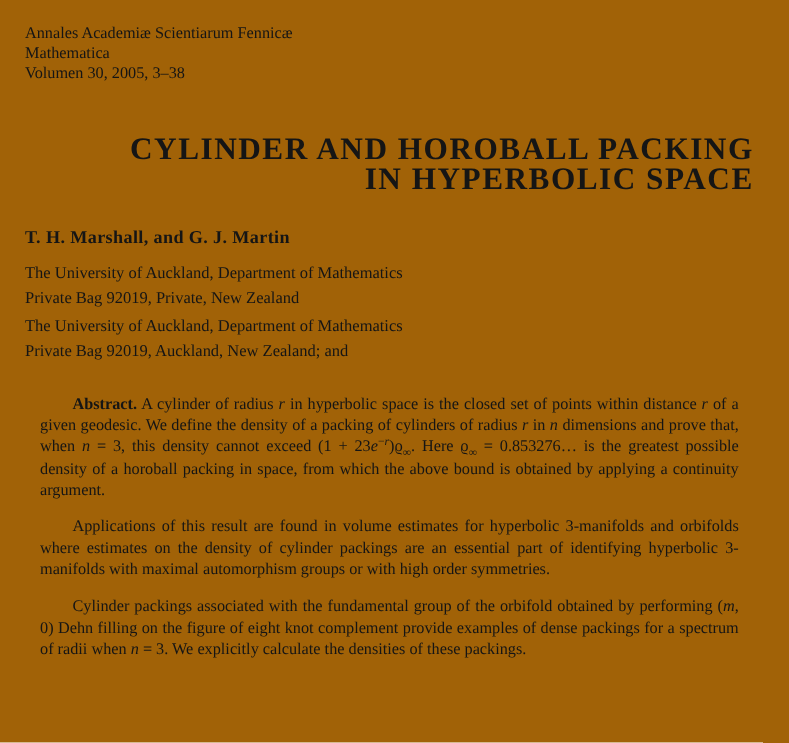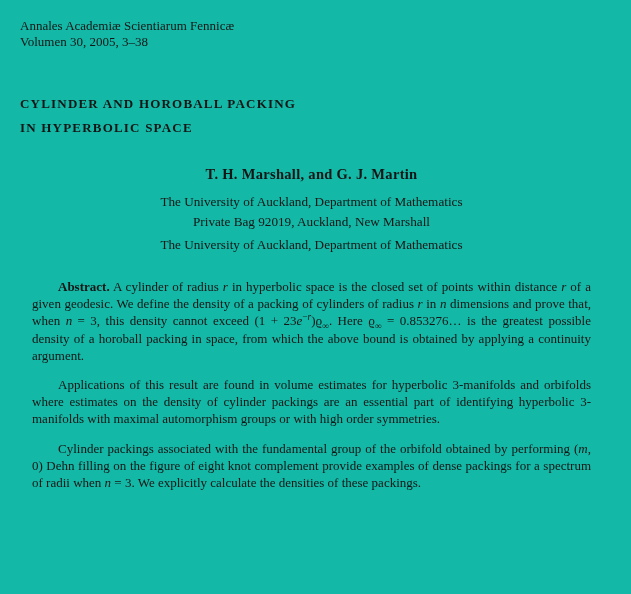--- a/index.html
+++ b/index.html
@@ -2,84 +2,86 @@
 <html><head>
 <meta charset="utf-8">
 <style>
   html, body { margin: 0; padding: 0; background: #ffffff; }
   .page {
     position: relative;
     width: 631px;
     height: 594px;
     box-sizing: border-box;
     padding: 18px 28px 0 20px;
-    background: #14b8a6;
+    background: #a16207;
     color: #151515;
     font-family: "Liberation Serif", "DejaVu Serif", serif;
     overflow: hidden;
   }
   .journal-header div {
     font-size: 13px;
     line-height: 16px;
   }
   .paper-title {
     margin-top: 42px;
-    text-align: left;
+    text-align: right;
     font-weight: bold;
-    font-size: 13px;
+    font-size: 25px;
     line-height: 24px;
     letter-spacing: 1.2px;
   }
   .paper-title .title-line { display: block; }
   .authors {
     margin-top: 26px;
-    text-align: center;
+    text-align: left;
     font-weight: bold;
     font-size: 14.5px;
     line-height: 17px;
     letter-spacing: 0.3px;
   }
-  .affiliation { text-align: center; font-size: 13.2px; line-height: 20px; }
+  .affiliation { font-size: 13.2px; line-height: 20px; }
   .affiliation-1 { margin-top: 9px; }
   .affiliation-2 { margin-top: 3px; }
   .abstract {
     margin-top: 23px;
     font-size: 13px;
     line-height: 17.2px;
     text-align: justify;
   }
   .abstract p { margin: 12px; text-indent: 26px; }
   .abstract b { font-weight: bold; }
   .abstract i { font-style: italic; }
   sup, sub { font-size: 0.72em; line-height: 0; }
 </style>
 </head>
 <body>
 
 <div class="page">
 
   <header class="journal-header">
     <div>Annales Academiæ Scientiarum Fennicæ</div>
+    <div>Mathematica</div>
     <div>Volumen 30, 2005, 3–38</div>
   </header>
 
   <h1 class="paper-title">
     <span class="title-line">CYLINDER AND HOROBALL PACKING</span>
     <span class="title-line">IN HYPERBOLIC SPACE</span>
   </h1>
 
   <div class="authors">T. H. Marshall, and G. J. Martin</div>
 
   <div class="affiliation affiliation-1">
     <div>The University of Auckland, Department of Mathematics</div>
-    <div>Private Bag 92019, Auckland, New Marshall</div>
+    <div>Private Bag 92019, Private, New Zealand</div>
   </div>
 
   <div class="affiliation affiliation-2">
     <div>The University of Auckland, Department of Mathematics</div>
+    <div>Private Bag 92019, Auckland, New Zealand; and</div>
   </div>
 
   <div class="abstract">
     <p><b>Abstract.</b> A cylinder of radius <i>r</i> in hyperbolic space is the closed set of points within distance <i>r</i> of a given geodesic. We define the density of a packing of cylinders of radius <i>r</i> in <i>n</i> dimensions and prove that, when <i>n</i> = 3, this density cannot exceed (1 + 23<i>e</i><sup>−<i>r</i></sup>)ϱ<sub>∞</sub>. Here ϱ<sub>∞</sub> = 0.853276… is the greatest possible density of a horoball packing in space, from which the above bound is obtained by applying a continuity argument.</p>
     <p>Applications of this result are found in volume estimates for hyperbolic 3-manifolds and orbifolds where estimates on the density of cylinder packings are an essential part of identifying hyperbolic 3-manifolds with maximal automorphism groups or with high order symmetries.</p>
     <p>Cylinder packings associated with the fundamental group of the orbifold obtained by performing (<i>m</i>, 0) Dehn filling on the figure of eight knot complement provide examples of dense packings for a spectrum of radii when <i>n</i> = 3. We explicitly calculate the densities of these packings.</p>
   </div>
 
 </div>
 

